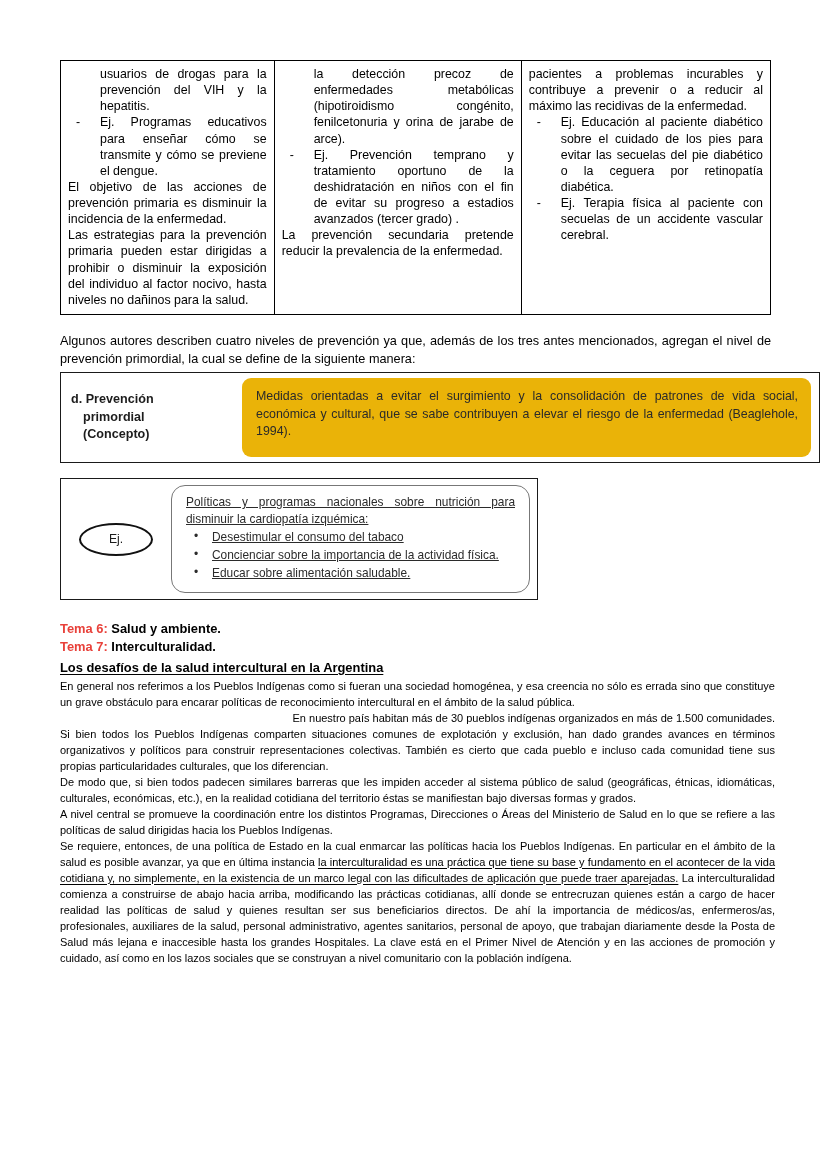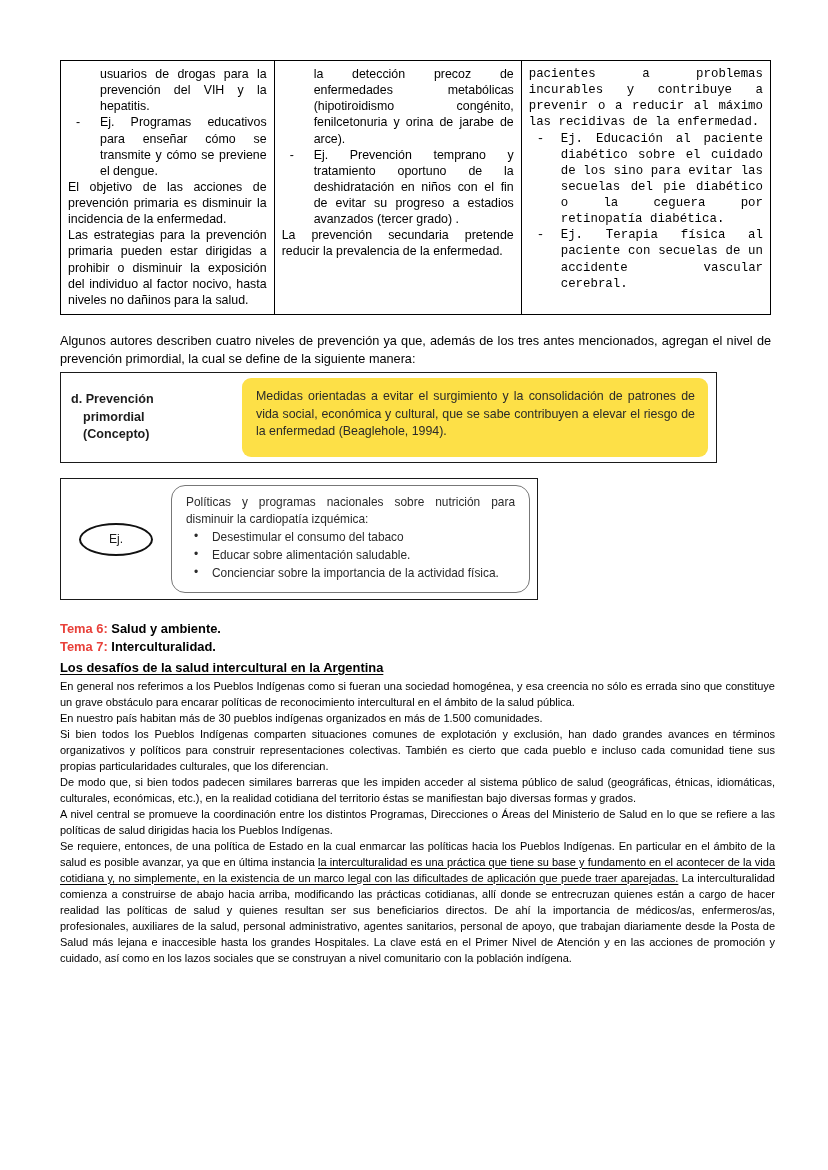--- a/index.html
+++ b/index.html
@@ -32,21 +32,21 @@
     border: 1px solid #000;
     vertical-align: top;
     padding: 5px 7px 6px 7px;
     font-size: 12.4px;
     line-height: 1.30;
     text-align: justify;
     text-justify: inter-word;
   }
   .prev-table td.c1 { width: 204px; }
   .prev-table td.c2 { width: 236px; }
-  .prev-table td.c3 { width: 238px; font-family: Liberation Mono, monospace; }
+  .prev-table td.c3 { width: 238px; }
 
   .cellp { margin: 0; text-align: justify; }
   .cont-indent { padding-left: 32px; margin: 0; text-align: justify; }
 
   .dash-item {
     display: flex;
     margin: 0;
     padding-left: 8px;
   }
   .dash-item .dash {
@@ -70,21 +70,21 @@
     line-height: 1.44;
     text-align: justify;
     text-justify: inter-word;
   }
 
   
   .primordial-box {
     position: absolute;
     left: 60px;
     top: 372px;
-    width: 657px;
+    width: 760px;
     height: 91px;
     border: 1.6px solid #1a1a1a;
     display: flex;
     align-items: stretch;
   }
   .primordial-label {
     width: 181px;
     flex: 0 0 181px;
     display: flex;
     align-items: center;
@@ -93,21 +93,21 @@
     font-weight: bold;
     line-height: 1.38;
     color: #1c1c1c;
   }
   .primordial-label .lbl-inner { display: block; }
   .primordial-label .lbl-l2,
   .primordial-label .lbl-l3 { display: block; padding-left: 12px; }
   .primordial-gray {
     margin: 5px 8px 5px 0;
     flex: 1 1 auto;
-    background: #fde047;
+    background: #eab308;
     border-radius: 9px;
     padding: 10px 13px 10px 14px;
     font-size: 12.4px;
     line-height: 1.42;
     color: #2a2a2a;
     text-align: justify;
     text-justify: inter-word;
   }
 
   
@@ -142,20 +142,21 @@
   .ej-content {
     flex: 1 1 auto;
     align-self: stretch;
     margin: 6px 7px 6px 0;
     border: 1.2px solid #777;
     border-radius: 14px;
     padding: 8px 14px 8px 14px;
     font-size: 11.9px;
     line-height: 1.42;
     color: #2b2b2b;
+    text-decoration: underline;
   }
   .ej-lead { margin: 0 0 1px 0; text-align: justify; text-justify: inter-word; }
   .ej-list { list-style: none; margin: 0; padding: 0; }
   .ej-list li {
     position: relative;
     padding-left: 26px;
     margin: 1px 0 0 0;
     text-align: justify;
     text-justify: inter-word;
   }
@@ -191,21 +192,21 @@
     text-decoration: underline;
     text-underline-offset: 2px;
   }
   .par {
     font-size: 11px;
     line-height: 1.455;
     margin: 0;
     text-align: justify;
     text-justify: inter-word;
   }
-  .par.nojust { text-align: left; }
+  .par.nojust { text-align: right; }
   .u { text-decoration: underline; text-underline-offset: 2px; }
 </style>
 </head>
 <body>
 
 <div class="page">
 
   <table class="prev-table">
     <tbody>
         <tr>
@@ -225,21 +226,21 @@
           <span class="dash">-</span>
           <span class="dtxt">Ej. Prevención temprano y tratamiento oportuno de la deshidratación en niños con el fin de evitar su progreso a estadios avanzados (tercer grado) .</span>
         </div>
         <p class="cellp">La prevención secundaria pretende reducir la prevalencia de la enfermedad.</p>
       </td>
 
       <td class="c3">
         <p class="cellp">pacientes a problemas incurables y contribuye a prevenir o a reducir al máximo las recidivas de la enfermedad.</p>
         <div class="dash-item">
           <span class="dash">-</span>
-          <span class="dtxt">Ej. Educación al paciente diabético sobre el cuidado de los sino para evitar las secuelas del pie diabético o la ceguera por retinopatía diabética.</span>
+          <span class="dtxt">Ej. Educación al paciente diabético sobre el cuidado de los pies para evitar las secuelas del pie diabético o la ceguera por retinopatía diabética.</span>
         </div>
         <div class="dash-item">
           <span class="dash">-</span>
           <span class="dtxt">Ej. Terapia física al paciente con secuelas de un accidente vascular cerebral.</span>
         </div>
       </td>
     </tr>
   </tbody>
     </table>
 
@@ -257,22 +258,22 @@
   </div>
 
   <div class="ej-box">
     <div class="ej-ellipse-wrap">
       <div class="ej-ellipse">Ej.</div>
     </div>
     <div class="ej-content">
       <p class="ej-lead">Políticas y programas nacionales sobre nutrición para disminuir la cardiopatía izquémica:</p>
       <ul class="ej-list">
         <li>Desestimular el consumo del tabaco</li>
+        <li>Concienciar sobre la importancia de la actividad física.</li>
         <li>Educar sobre alimentación saludable.</li>
-        <li>Concienciar sobre la importancia de la actividad física.</li>
       </ul>
     </div>
   </div>
 
   <div class="body-block">
     <p class="tema-line">
       <span class="tema-key">Tema 6:</span><span class="tema-val"> Salud y ambiente.</span>
     </p>
     <p class="tema-line">
       <span class="tema-key">Tema 7:</span><span class="tema-val"> Interculturalidad.</span>

